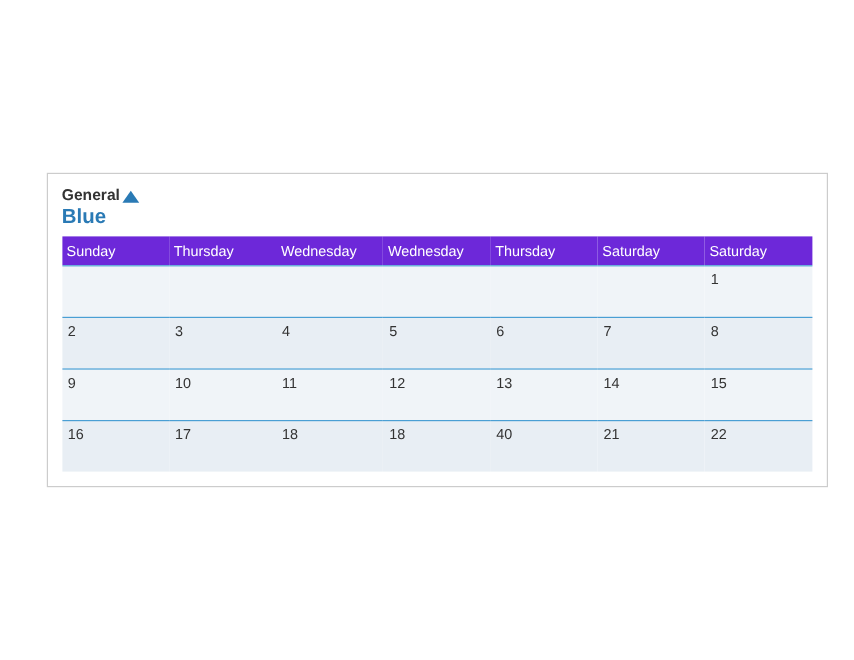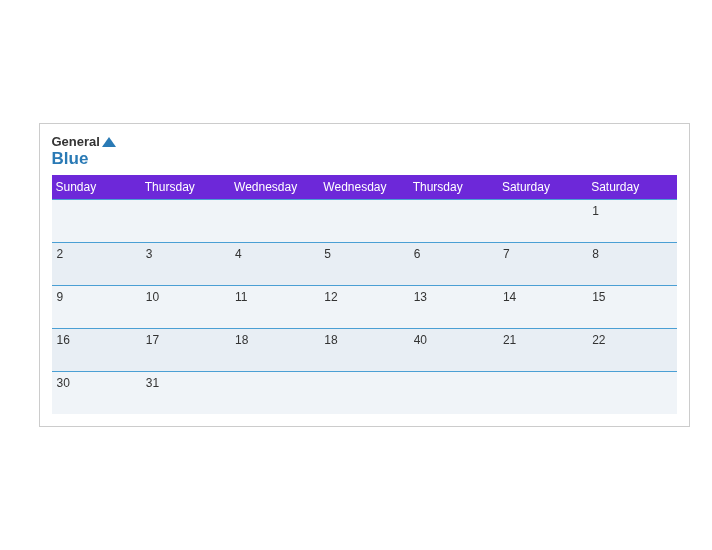--- a/index.html
+++ b/index.html
@@ -159,24 +159,15 @@
         </tr>
         <tr>
           <td><span class="day-num">16</span></td>
           <td><span class="day-num">17</span></td>
           <td><span class="day-num">18</span></td>
           <td><span class="day-num">18</span></td>
           <td><span class="day-num">40</span></td>
           <td><span class="day-num">21</span></td>
           <td><span class="day-num">22</span></td>
         </tr>
-        <tr>
-          <td><span class="day-num">30</span></td>
-          <td><span class="day-num">31</span></td>
-          <td></td>
-          <td></td>
-          <td></td>
-          <td></td>
-          <td></td>
-        </tr>
       </tbody>
   </table>
 </div>
 
 </body></html>

